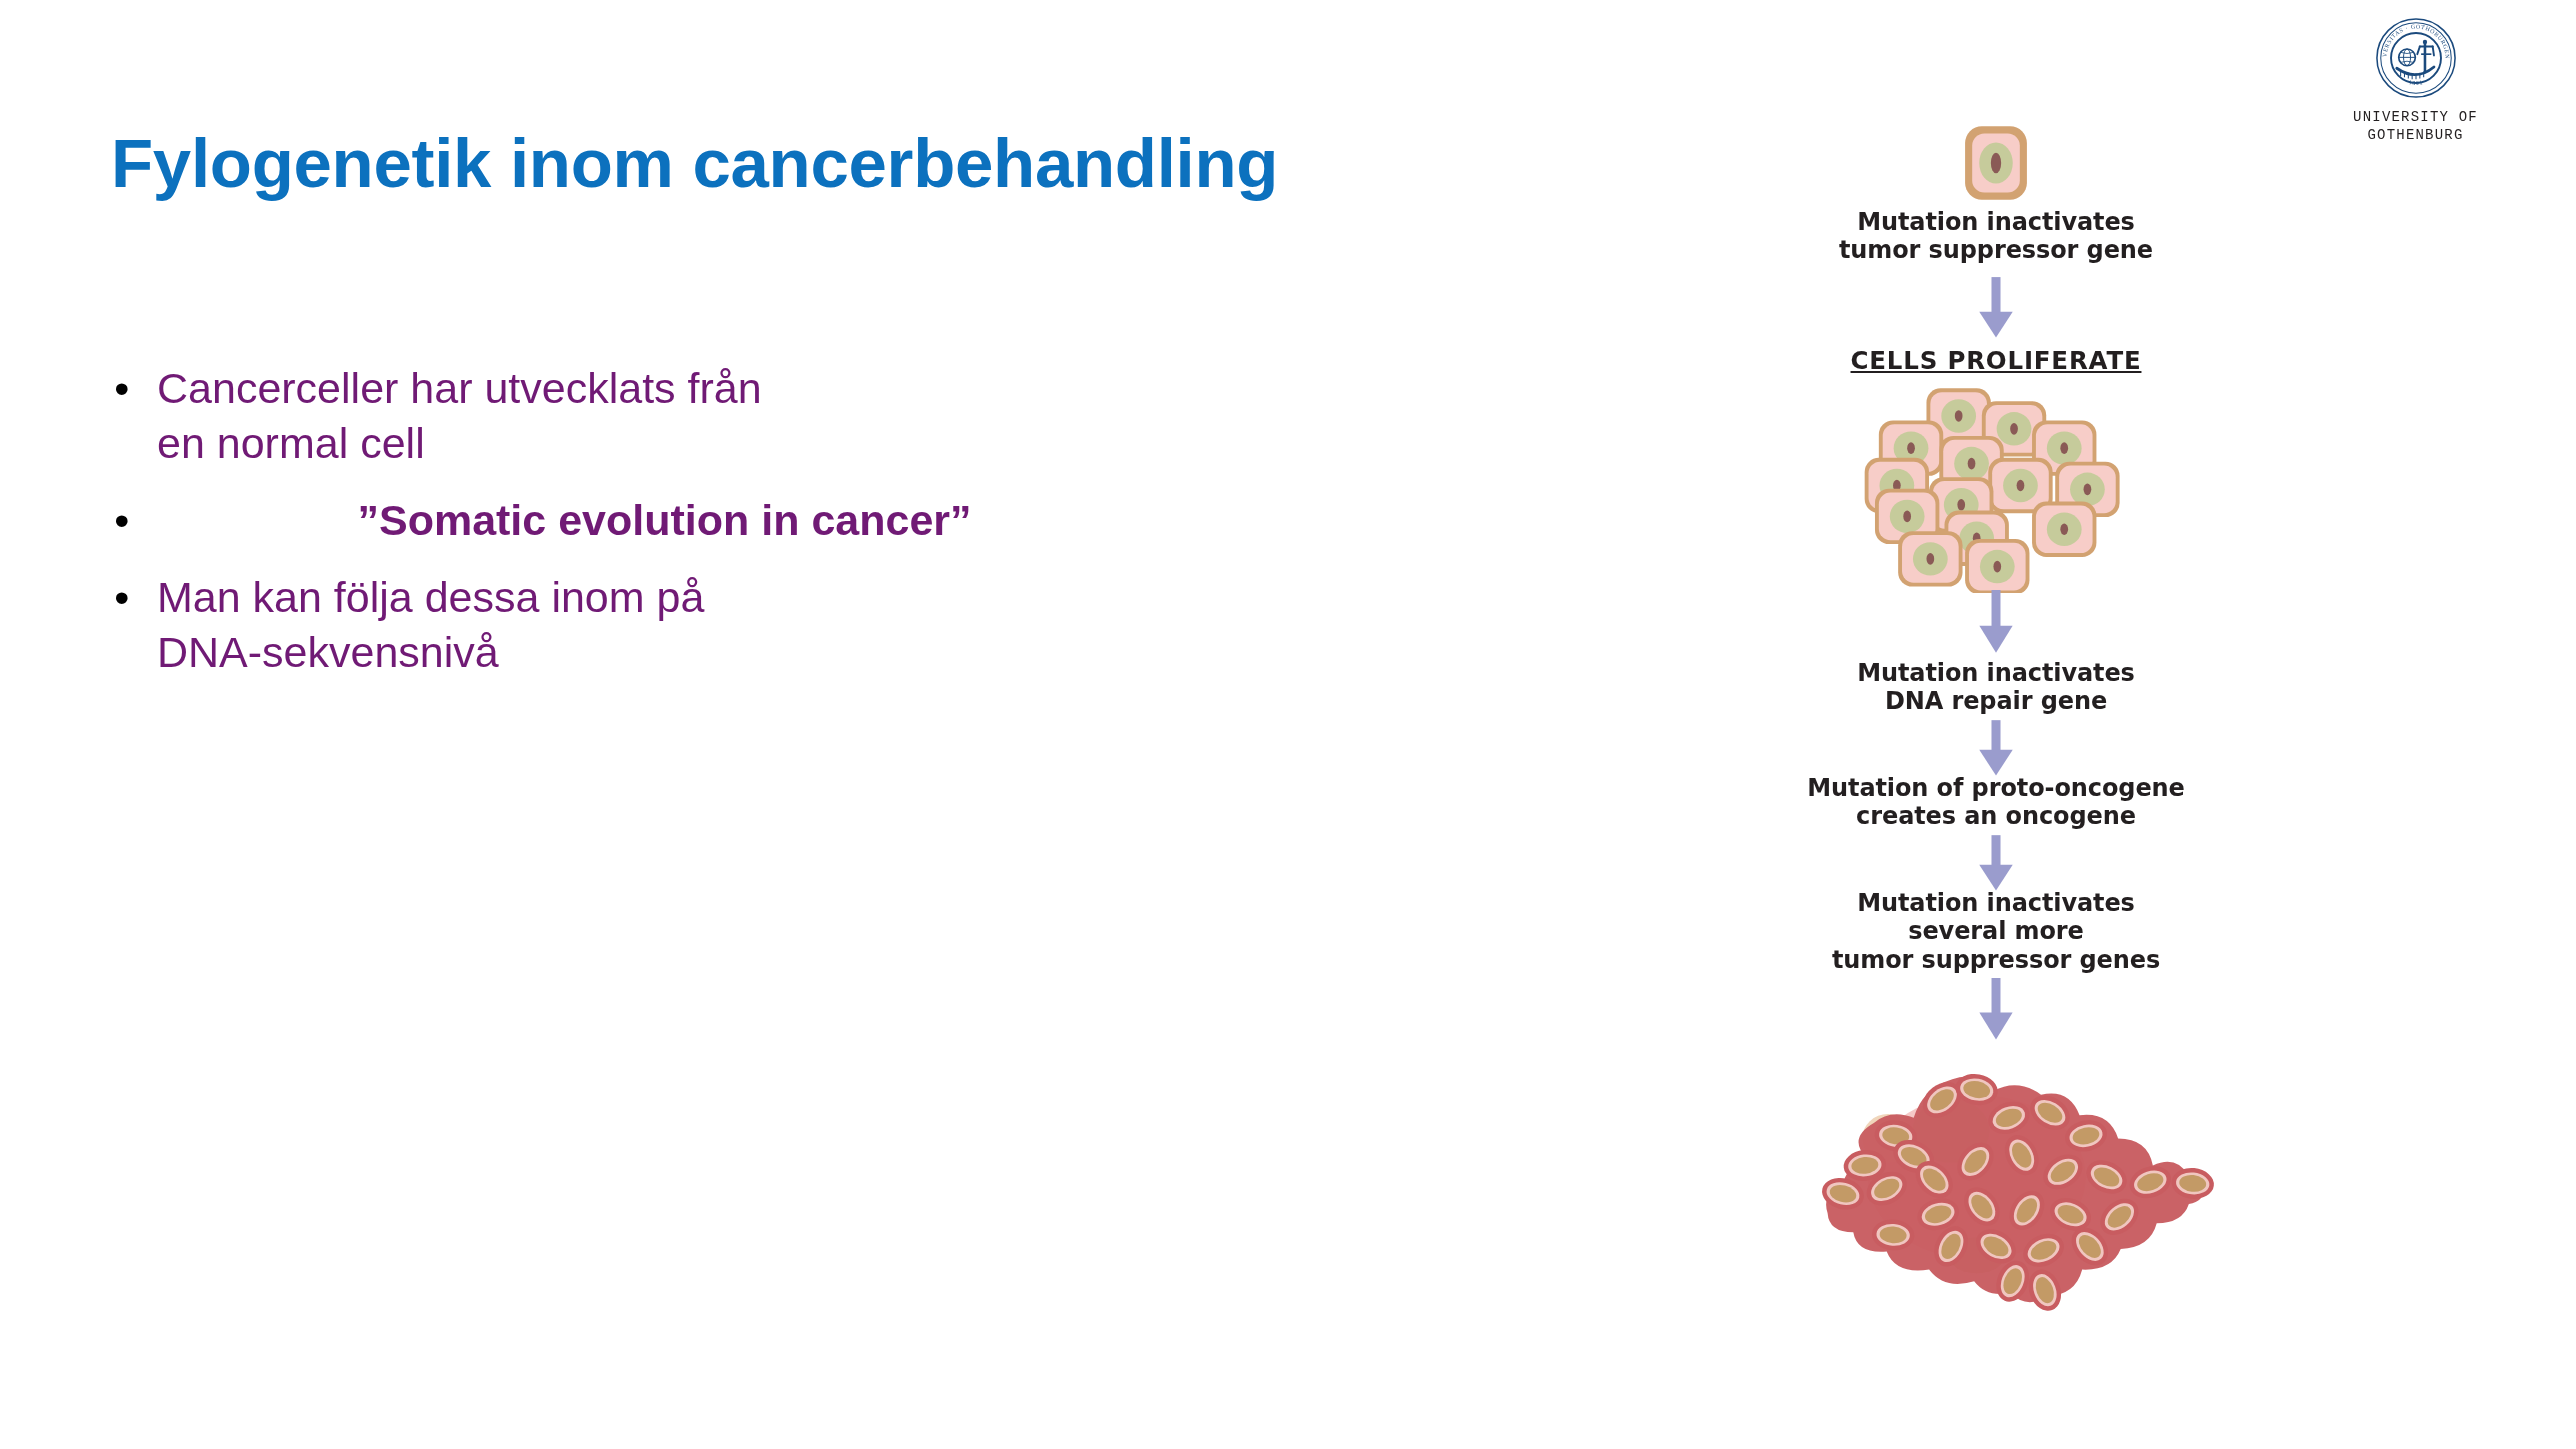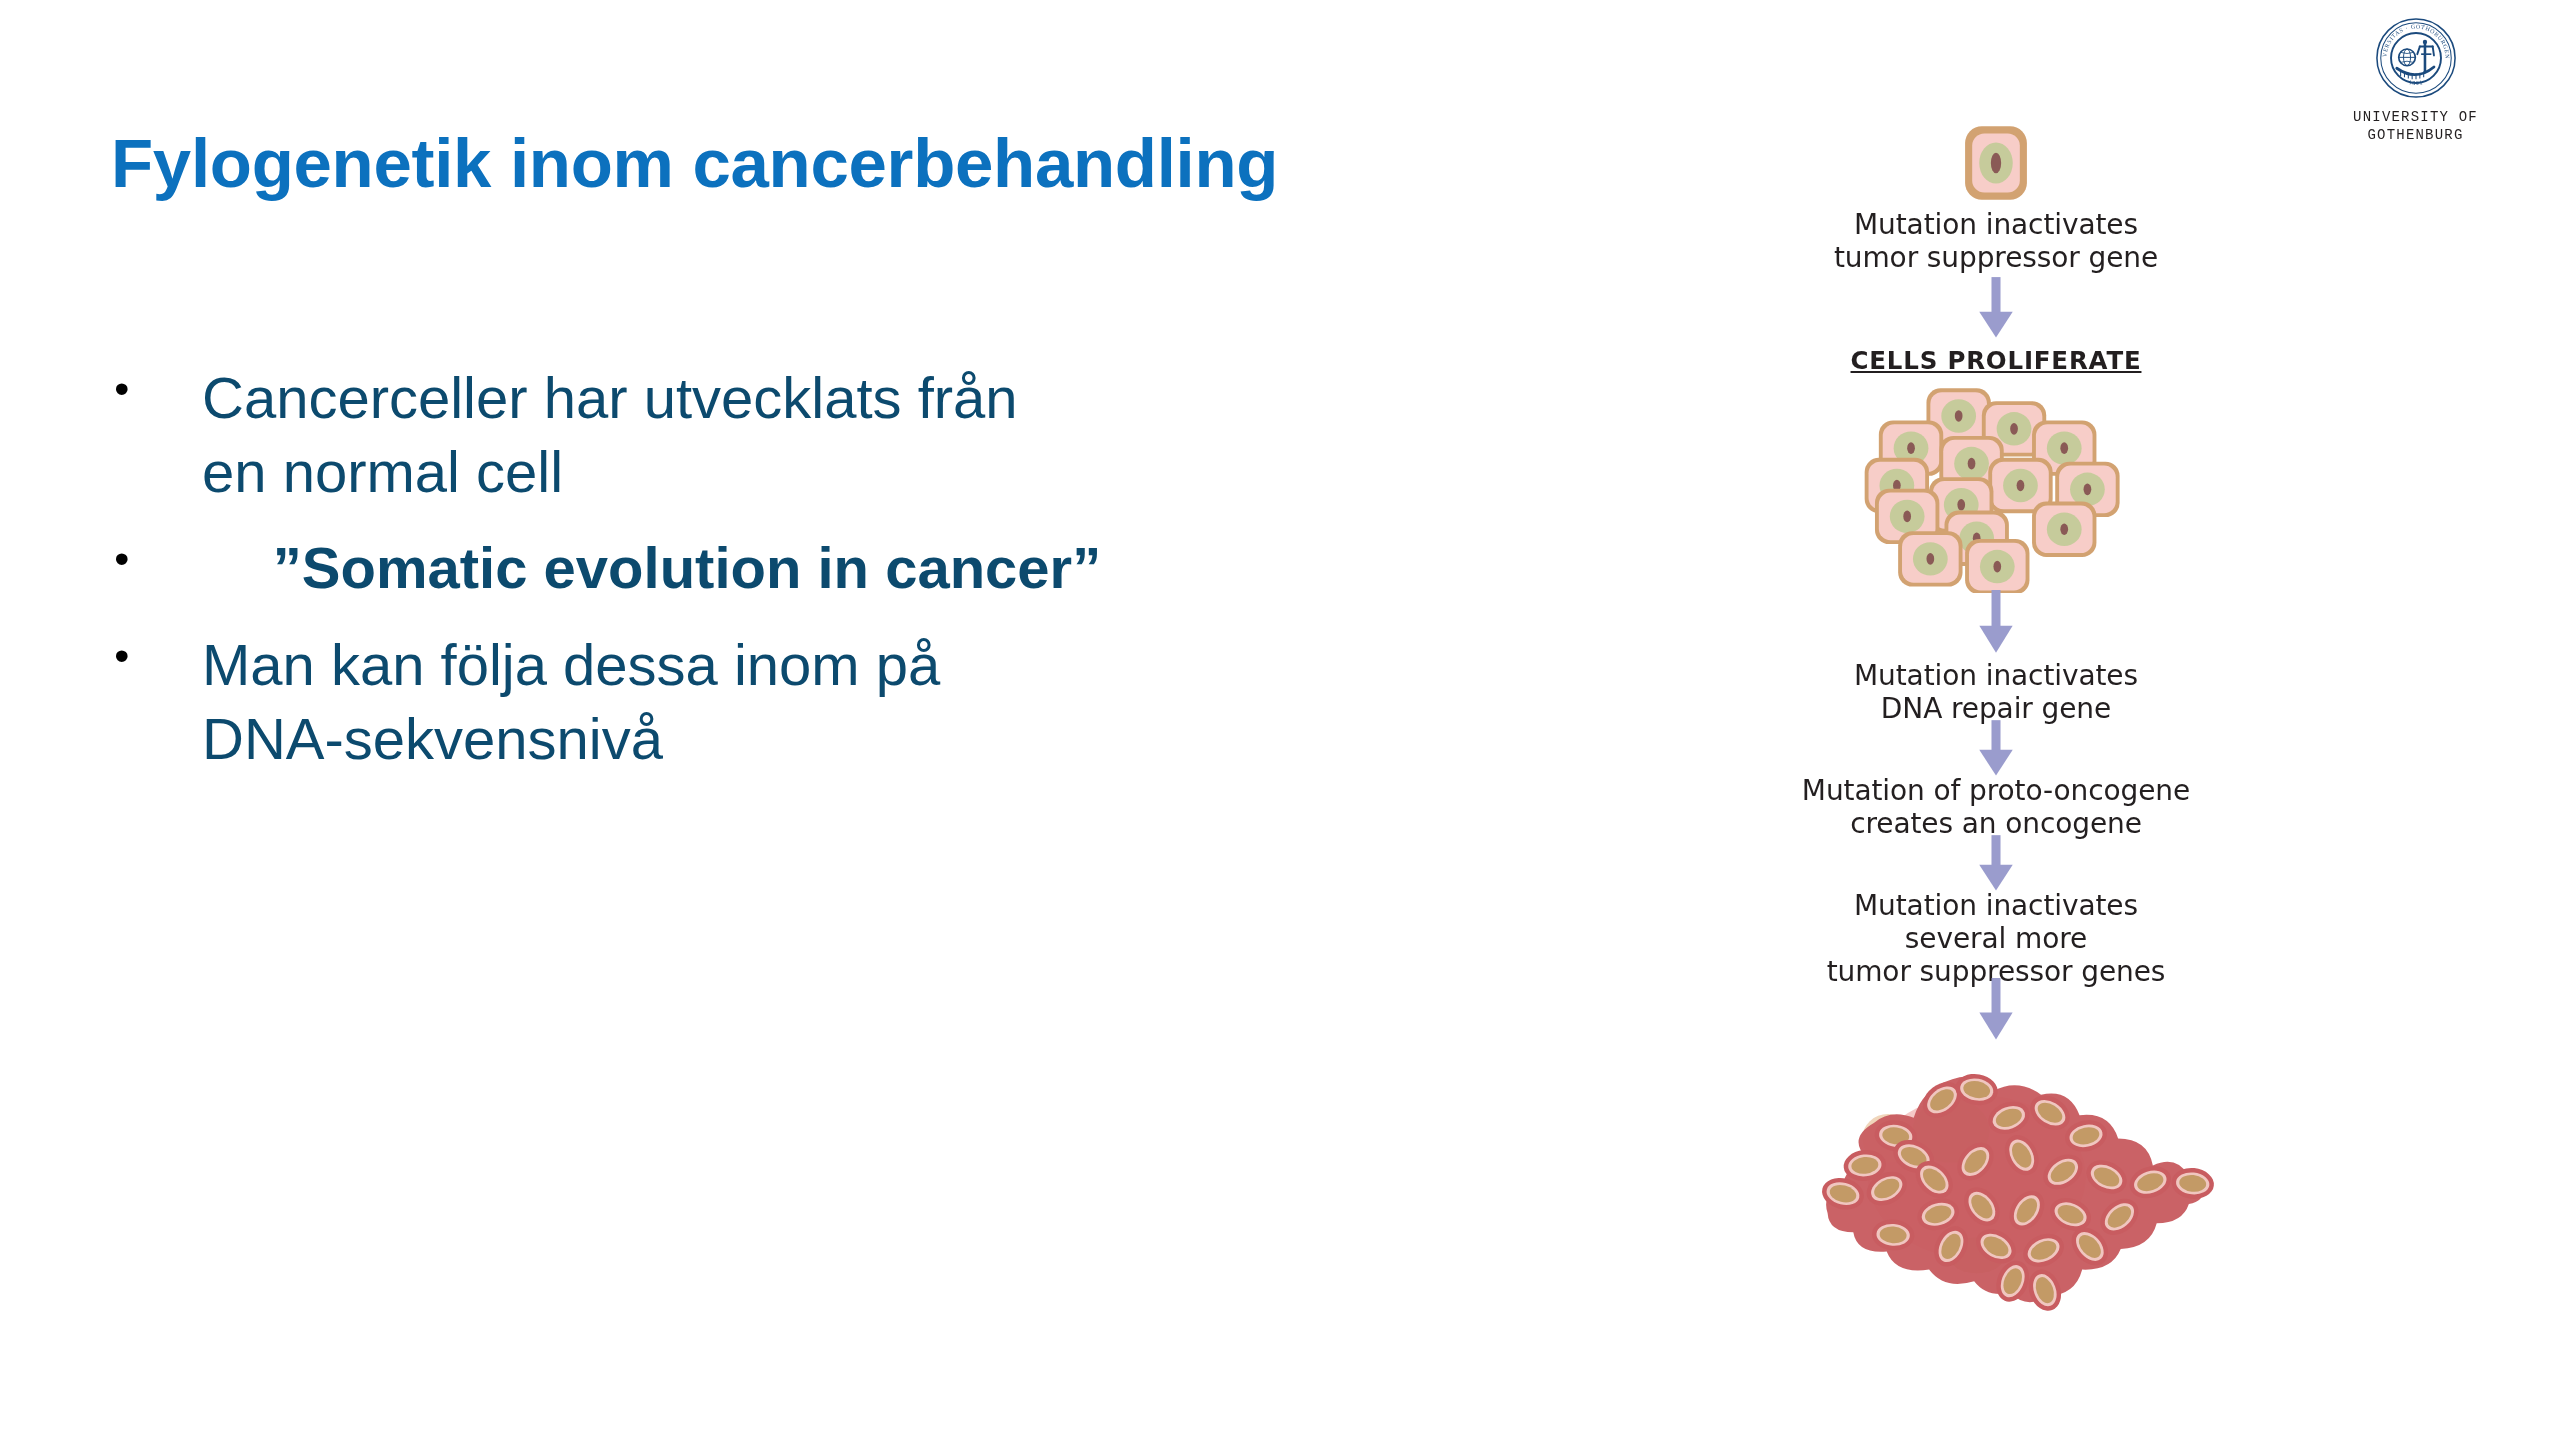--- a/index.html
+++ b/index.html
@@ -54,25 +54,24 @@
     width: 48px;
     font-size: 43px;
     line-height: 1.28;
     color: #000000;
     text-align: left;
     padding-left: 5.2px;
     box-sizing: border-box;
   }
   .bullet-text {
     flex: 1 1 auto;
-    font-size: 58px;
+    font-size: 43px;
     line-height: 1.28;
-    color: #0c4a6e;
+    color: #701a75;
     white-space: pre-line;
-    margin-left: 45px;
   }
   .bullet-text.bold { font-weight: bold; text-align: center; }
 
   
   #ugot-logo {
     position: absolute;
     right: 54px;
     top: 16.7px;
     width: 213px;
     text-align: center;
@@ -95,25 +94,26 @@
     top: 39px;
     width: 644px;
     height: 1372px;
   }
   .dg-label {
     position: absolute;
     width: 644px;
     left: 0;
     text-align: center;
     font-family: "DejaVu Sans", sans-serif;
-    font-size: 28px;
+    font-size: 24px;
     line-height: 1.18;
     color: #231f20;
     white-space: pre-line;
     letter-spacing: -0.1px;
+    font-weight: bold;
   }
   .dg-label.strong {
     font-weight: bold;
     letter-spacing: 0.8px;
     font-size: 24.5px;
     text-decoration: underline;
   }
   .dg-art { position: absolute; left: 0; width: 644px; }
 </style>
 </head>

